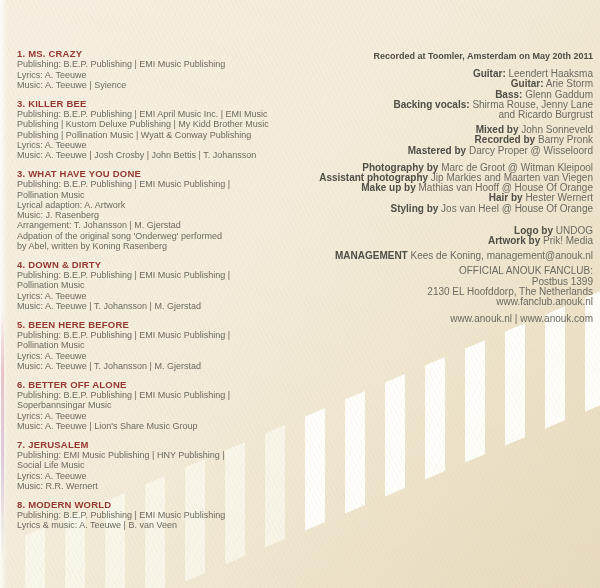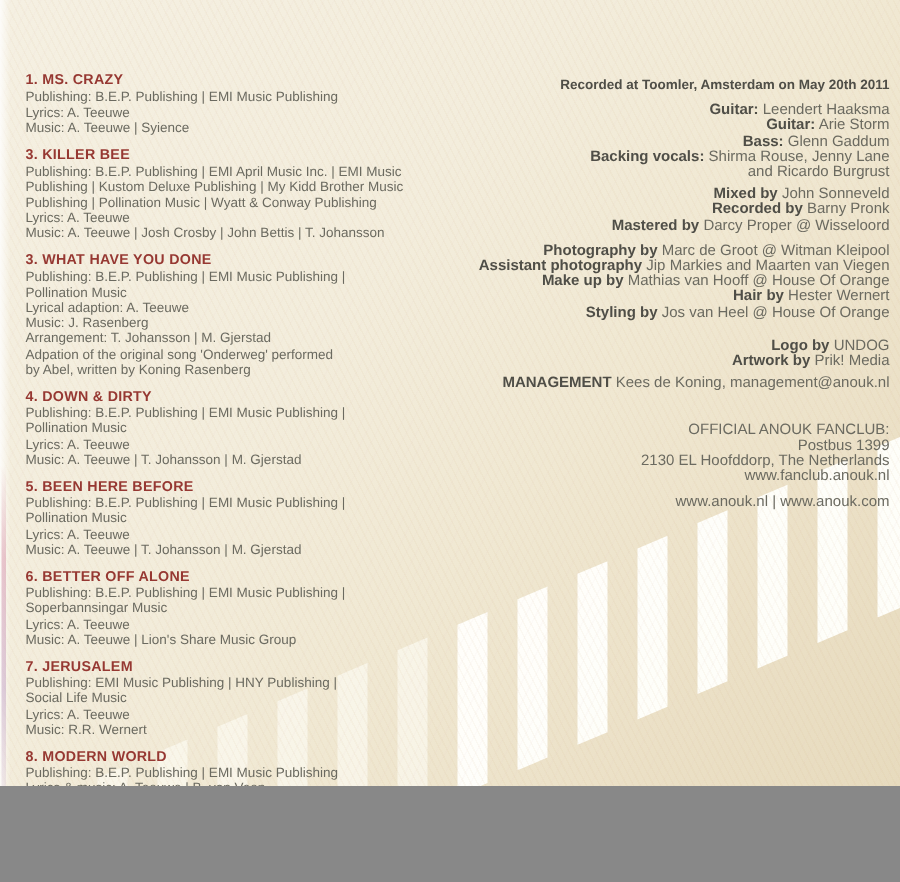--- a/index.html
+++ b/index.html
@@ -3,21 +3,21 @@
 <meta charset="utf-8">
 <style>
   :root{
     --red:#963832;
     --body:#6b6a60;
     --lab:#4f4e47;
   }
   html,body{margin:0;padding:0;background:#888;}
   .page{
     position:relative;
-    width:600px;height:524px;
+    width:600px;height:588px;
     overflow:hidden;
     font-family:"Liberation Sans","DejaVu Sans",sans-serif;
     background:linear-gradient(128deg,#f5f0e2 0%,#f3eddc 38%,#f0e8d2 60%,#ebe0c6 82%,#e7dbbe 100%);
   }
   
   .bars-clip{position:absolute;inset:0;overflow:hidden;z-index:1;}
   .bars-skew{position:absolute;left:0;top:0;width:700px;height:1200px;
     transform:skewY(-23deg);transform-origin:0 0;}
   .bar{position:absolute;top:546px;width:20px;height:114px;
     background:rgba(255,255,250,0.55);}
@@ -34,21 +34,21 @@
   
   .left-col{position:absolute;left:17px;top:49px;width:278px;z-index:4;}
   .right-col{position:absolute;left:301px;top:51px;width:292px;z-index:4;text-align:right;}
   .track{margin-bottom:8.5px;}
   .track-title{font-size:9.5px;font-weight:bold;color:var(--red);line-height:10.3px;letter-spacing:0.2px;}
   .credit-line{font-size:9px;color:var(--body);line-height:10.3px;white-space:nowrap;}
   .cred-row{font-size:10px;color:var(--body);line-height:10.2px;white-space:nowrap;}
   .lbl{font-weight:bold;color:var(--lab);}
   .recorded{font-size:9px;font-weight:bold;color:var(--lab);line-height:10.2px;white-space:nowrap;}
   .mb-a{margin-bottom:8px}.mb-b{margin-bottom:5px}.mb-c{margin-bottom:7px}
-  .mb-d{margin-bottom:12px}.mb-e{margin-bottom:5px}.mb-f{margin-bottom:21px}.mb-g{margin-bottom:7px}
+  .mb-d{margin-bottom:12px}.mb-e{margin-bottom:5px}.mb-f{margin-bottom:5px}.mb-g{margin-bottom:7px}
 </style>
 </head>
 <body>
 
 <div class="page">
 
   <div class="bars-clip">
     <div class="bars-skew">
         <div class="bar" style="left: 25px;"></div>
         <div class="bar" style="left: 65px;"></div>
@@ -90,21 +90,21 @@
           <div class="credit-line">Lyrics: A. Teeuwe</div>
           <div class="credit-line">Music: A. Teeuwe | Josh Crosby | John Bettis | T. Johansson</div>
         </div>
     </div>
 
     <div class="track">
       <div class="track-title">3. WHAT HAVE YOU DONE</div>
       <div>
           <div class="credit-line">Publishing: B.E.P. Publishing | EMI Music Publishing |</div>
           <div class="credit-line">Pollination Music</div>
-          <div class="credit-line">Lyrical adaption: A. Teeuwe</div>
+          <div class="credit-line">Lyrical adaption: A. Artwork</div>
           <div class="credit-line">Music: J. Rasenberg</div>
           <div class="credit-line">Arrangement: T. Johansson | M. Gjerstad</div>
           <div class="credit-line">Adpation of the original song 'Onderweg' performed</div>
           <div class="credit-line">by Abel, written by Koning Rasenberg</div>
         </div>
     </div>
 
     <div class="track">
       <div class="track-title">4. DOWN &amp; DIRTY</div>
       <div>

